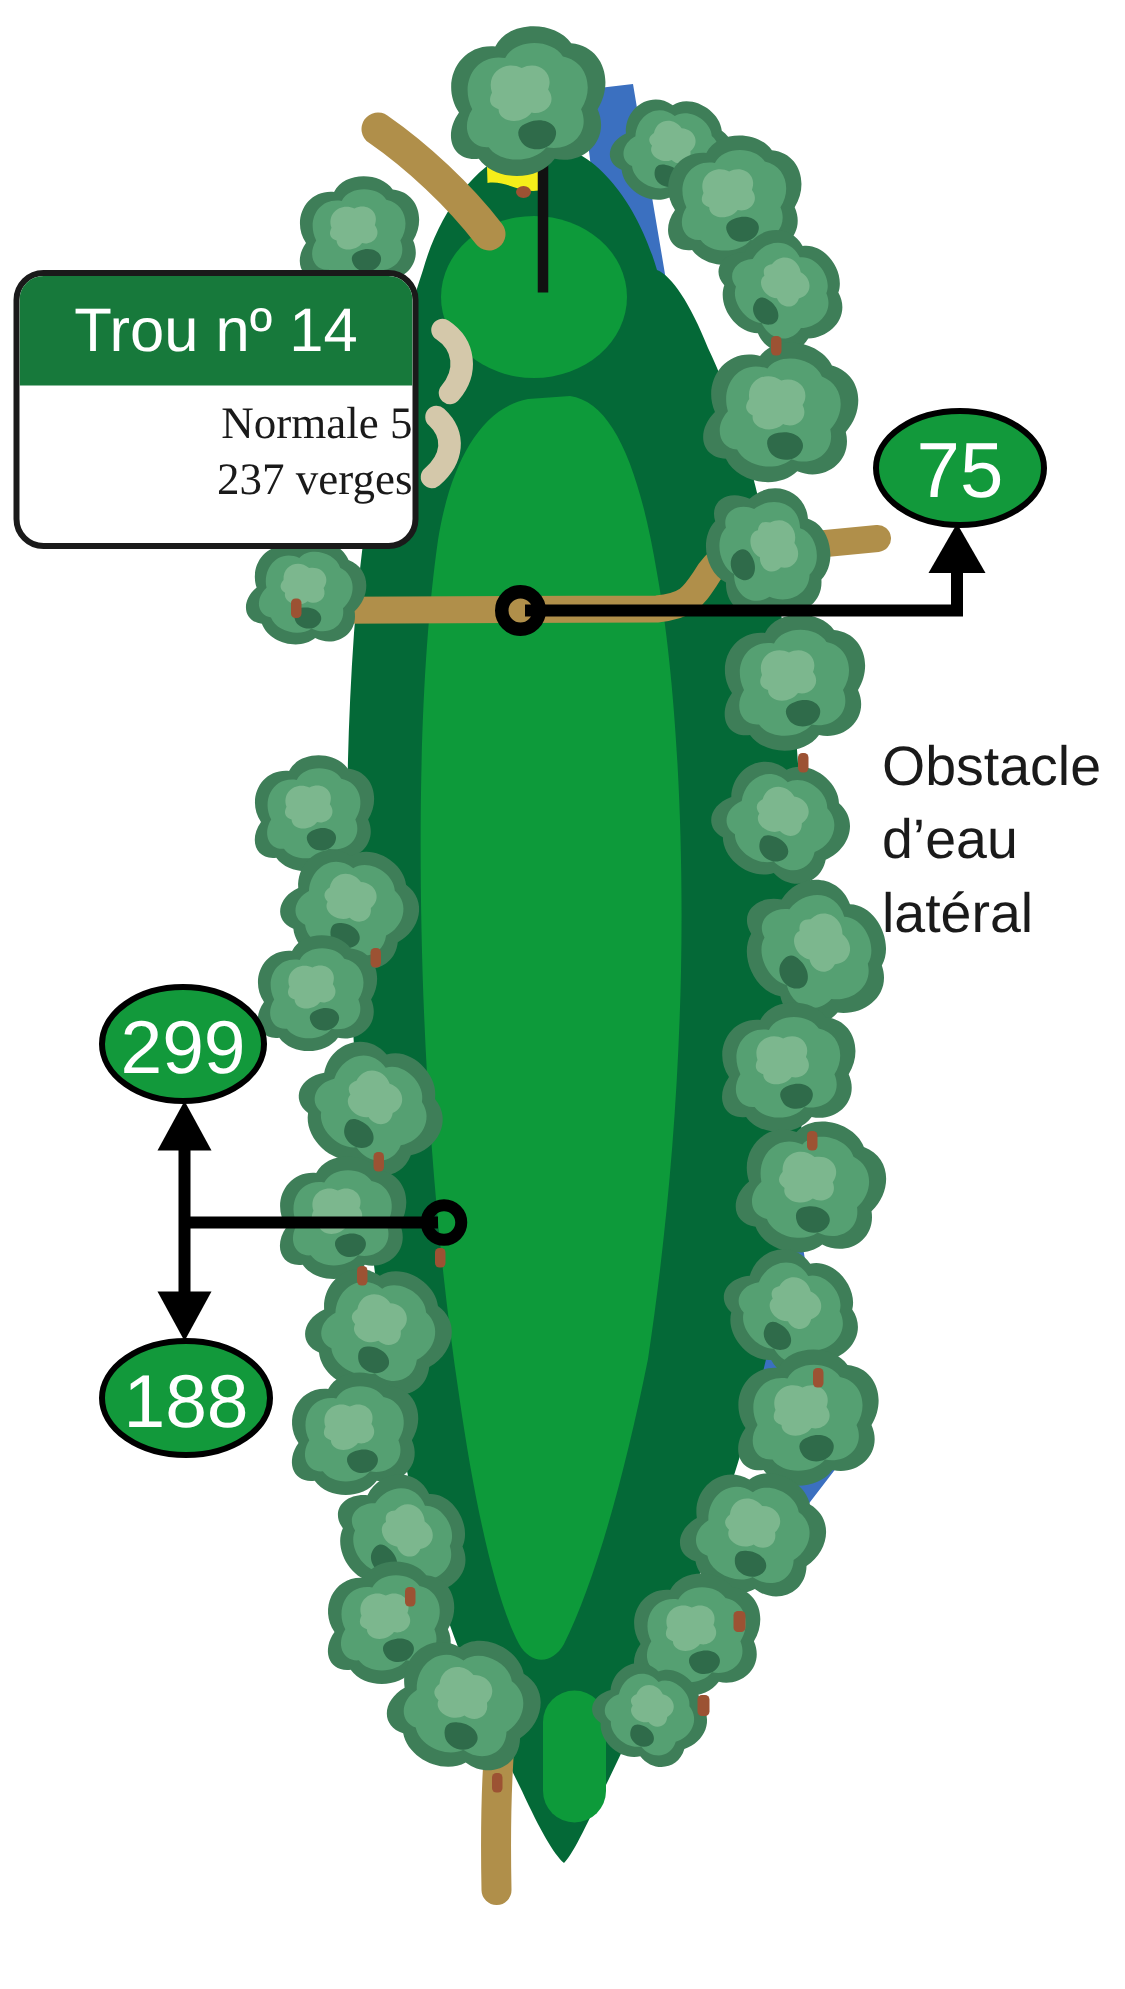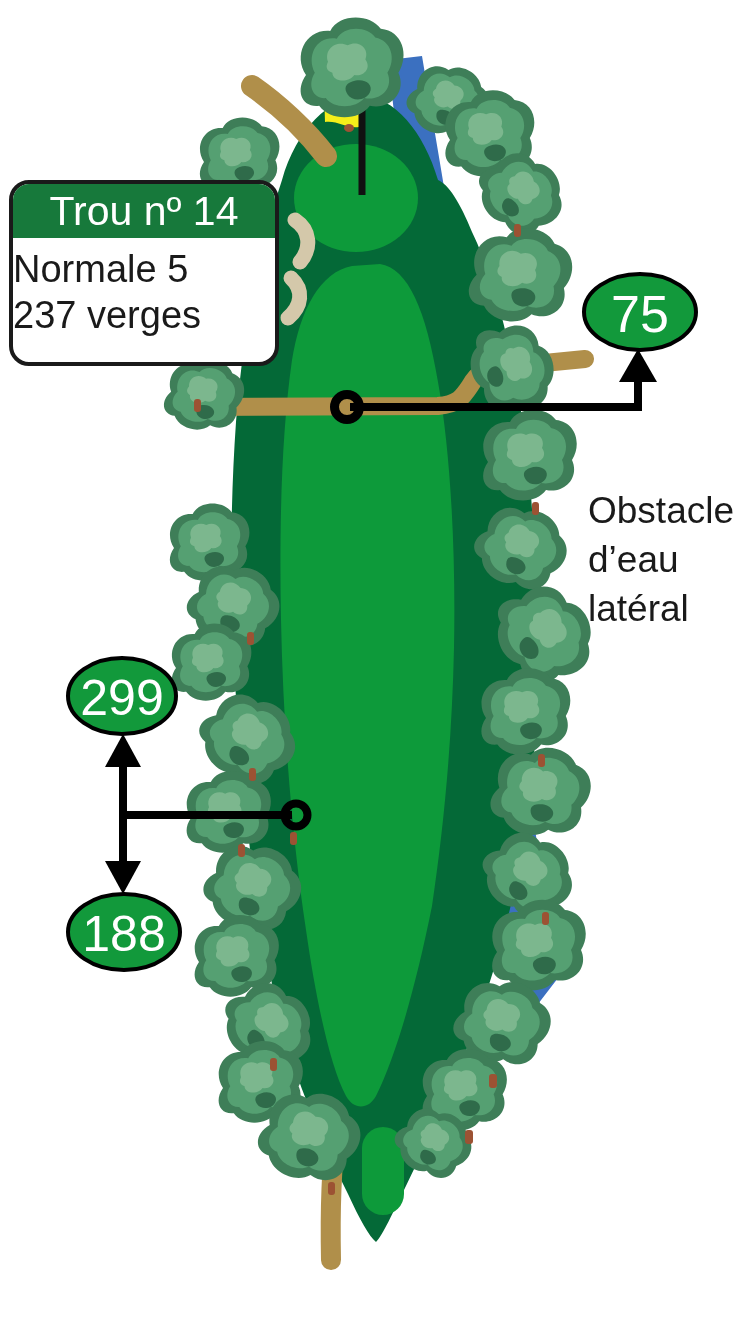--- a/index.html
+++ b/index.html
@@ -7,27 +7,27 @@
     position:relative;width:750px;height:1326px;background:#fff;overflow:hidden;
     font-family:"Liberation Sans","DejaVu Sans",sans-serif;
   }
   .stage svg{position:absolute;left:0;top:0;}
   .info-box{
     position:absolute;left:9px;top:180px;width:270px;height:186px;
     box-sizing:border-box;border:4px solid #1a1a1a;border-radius:20px;
     background:#fff;overflow:hidden;z-index:5;
   }
   .info-header{
-    height:54px;background:var(--header-green,#17793b);
+    height:73px;background:var(--header-green,#17793b);
     border-radius:14px 14px 0 0;
     display:flex;align-items:center;justify-content:center;
     color:#fff;font-size:41px;
   }
   .info-line{
-    text-align:left;font-size:38px;line-height:1.22;color:#1a1a1a;
+    text-align:right;font-size:30px;line-height:1.22;color:#1a1a1a;font-family:Liberation Serif, serif;
   }
   .info-body{padding-top:8px;}
   .hazard-label{
     position:absolute;left:588px;top:486px;width:178px;
     font-size:37px;line-height:1.33;color:#1a1a1a;z-index:5;
   }
   .marker-text{
     font-family:"Liberation Sans","DejaVu Sans",sans-serif;
     fill:#ffffff;
   }

